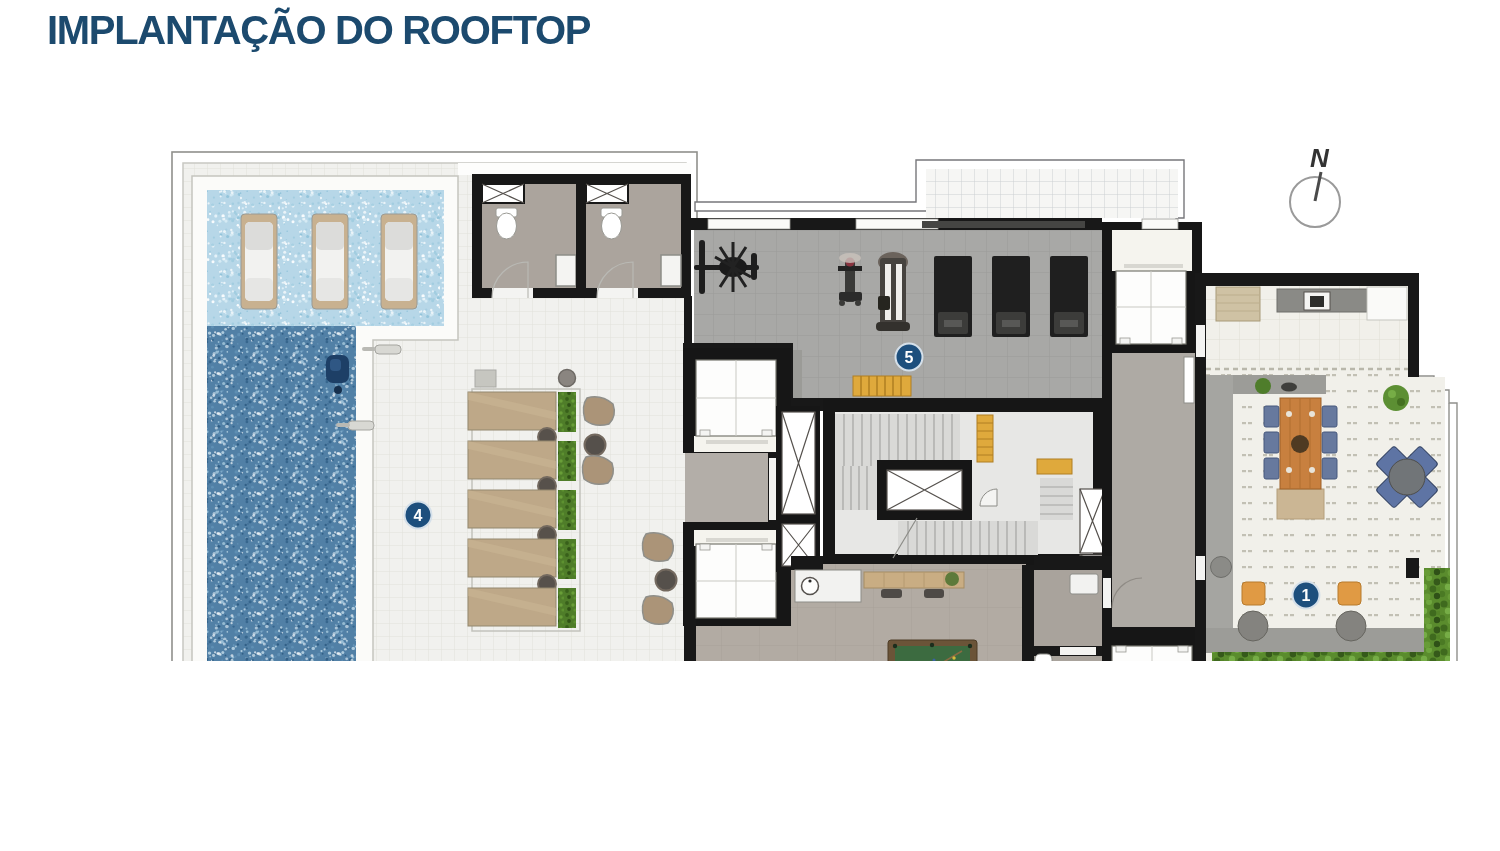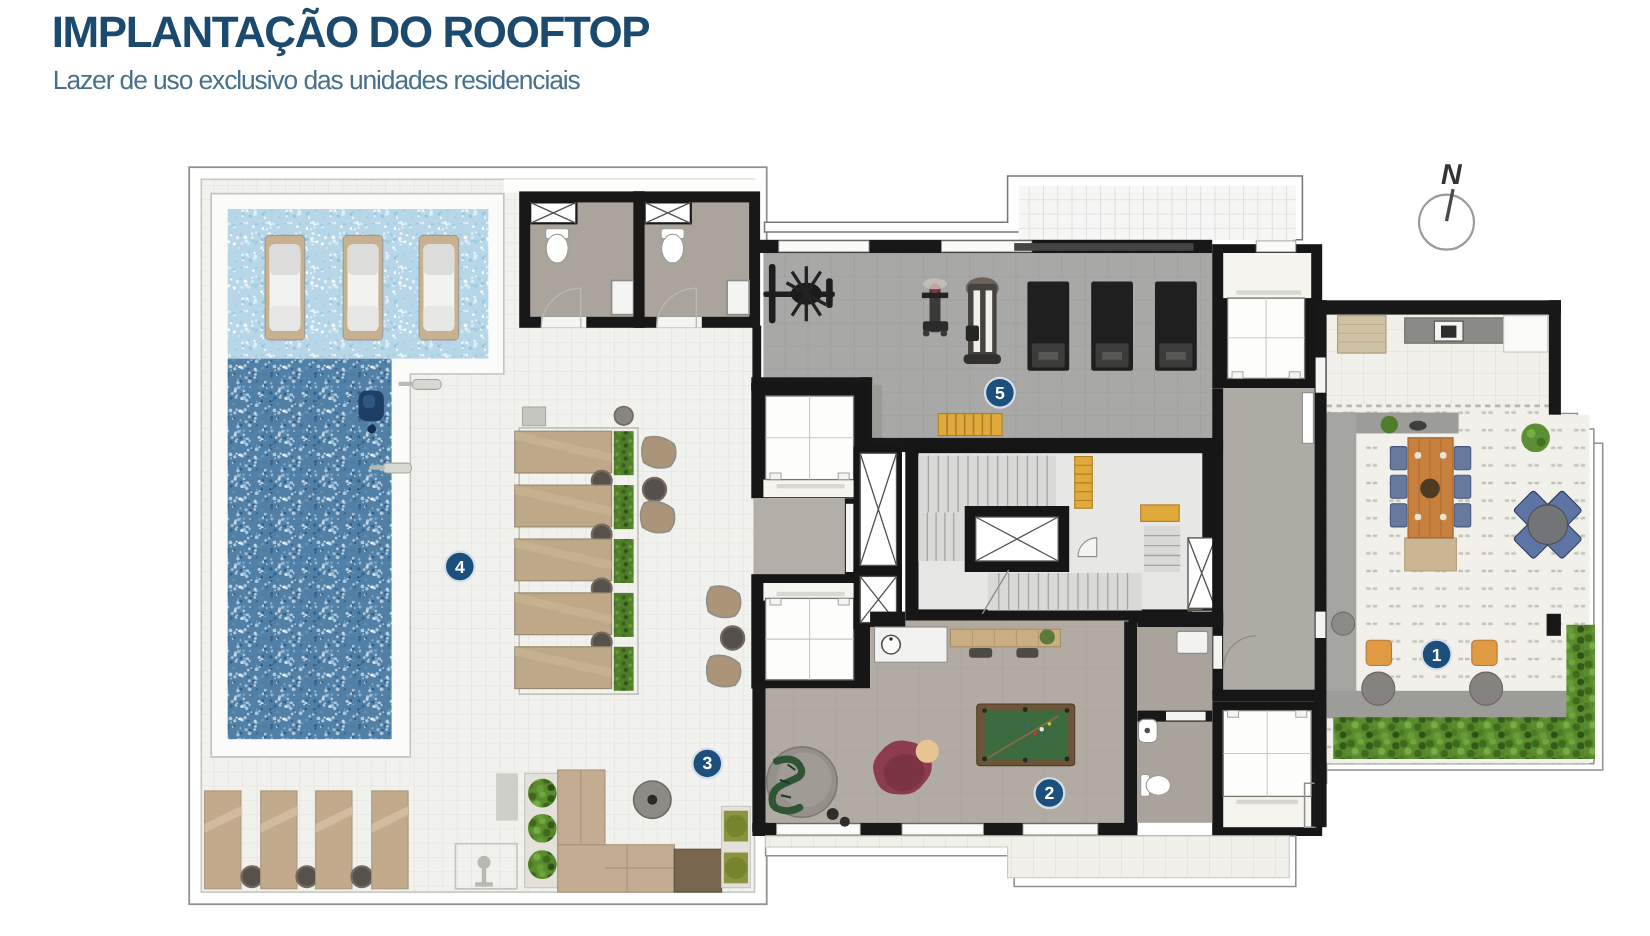--- a/index.html
+++ b/index.html
@@ -1,31 +1,30 @@
 <!DOCTYPE html>
 <html lang="pt"><head>
 <meta charset="utf-8">
 <title>Implantação do Rooftop</title>
 <style>
   html,body{margin:0;padding:0;background:#ffffff;}
-  .page{position:relative;width:1500px;height:851px;background:#ffffff;overflow:hidden;
+  .page{position:relative;width:1500px;height:661px;background:#ffffff;overflow:hidden;
         font-family:"Liberation Sans",sans-serif;}
   .title{position:absolute;left:47px;top:8px;font-size:40px;font-weight:bold;
          color:#1c4a6e;letter-spacing:-1.3px;}
   
   .subtitle{position:absolute;left:48px;top:60px;font-size:24px;letter-spacing:-1px;color:#47708c;}
   svg{position:absolute;left:0;top:0;}
 </style>
 </head>
 <body>
 <div class="page">
 
 <div class="title">IMPLANTAÇÃO DO ROOFTOP</div>
 
-<div class="subtitle">Lazer de uso exclusivo das unidades residenciais</div>
 <svg width="1500" height="851" viewBox="0 0 1500 851">
 <defs>
   <pattern id="deckTile" width="13" height="13" patternUnits="userSpaceOnUse">
     <rect width="13" height="13" fill="#f1f1ee"></rect>
     <path d="M13 0 V13 H0" stroke="#e2e1da" stroke-width="1" fill="none"></path>
   </pattern>
   <pattern id="gymTile" width="21" height="21" patternUnits="userSpaceOnUse">
     <rect width="21" height="21" fill="#a8a8a6"></rect>
     <path d="M21 0 V21 H0" stroke="#9b9b99" stroke-width="1" fill="none"></path>
   </pattern>

